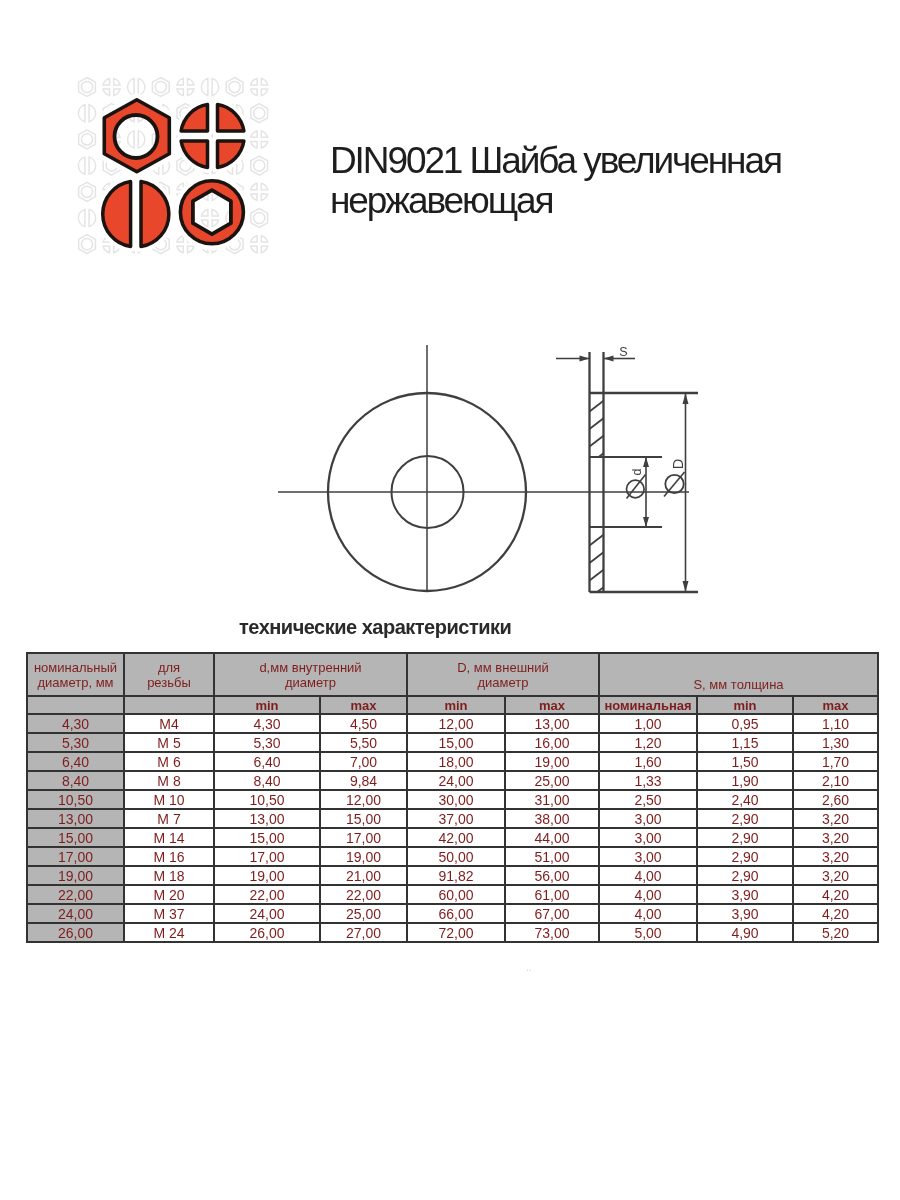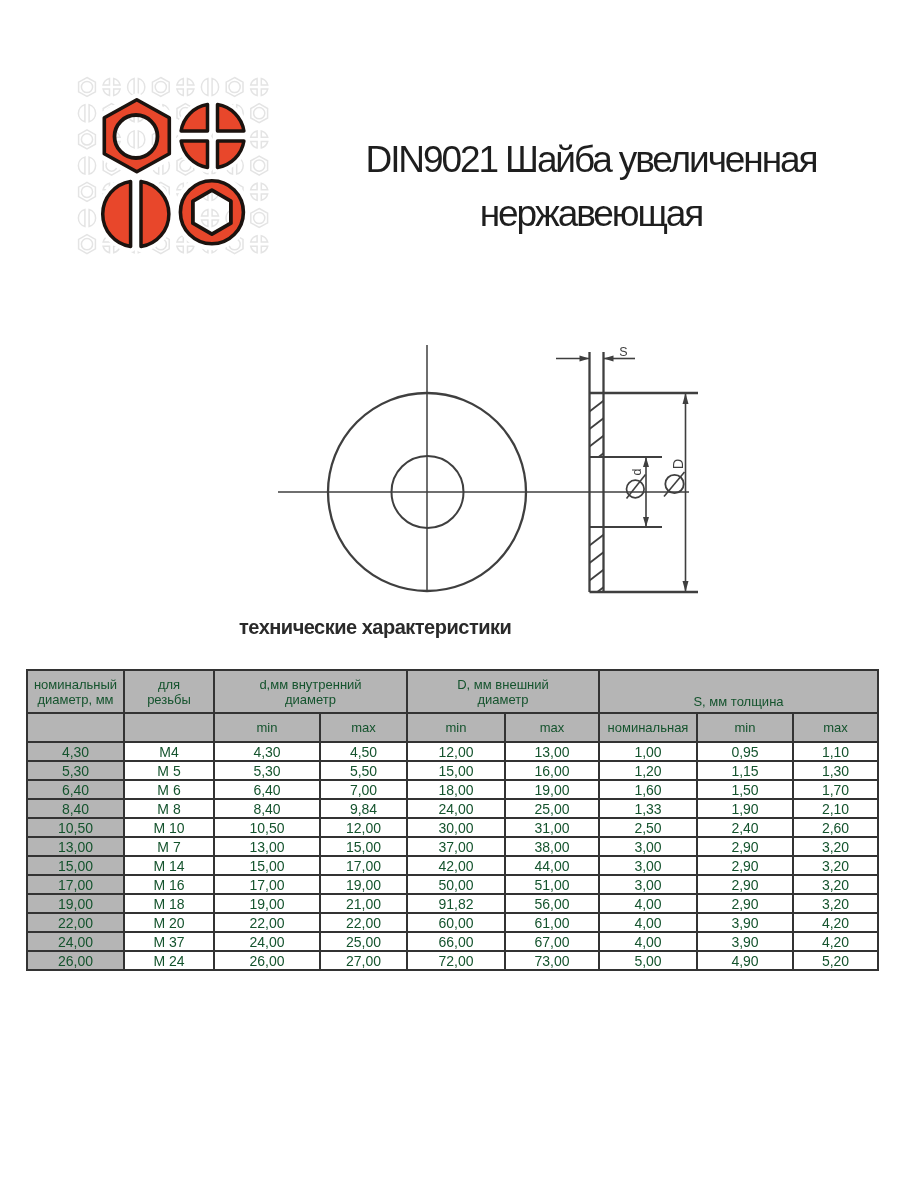--- a/index.html
+++ b/index.html
@@ -1,29 +1,29 @@
 <!DOCTYPE html>
 <html><head>
 <meta charset="utf-8">
 <style>
 * { margin:0; padding:0; box-sizing:border-box; }
 html,body { width:900px; height:1200px; background:#ffffff; font-family:"Liberation Sans", sans-serif; }
 .page { position:relative; width:900px; height:1200px; overflow:hidden; }
-.title { position:absolute; left:330px; top:133px; width:522px; text-align:center;
-  font-size:37px; letter-spacing:-2.1px; line-height:54px; color:#1e1e1e; }
+.title { position:absolute; left:330px; top:141px; width:522px; 
+  font-size:37px; letter-spacing:-2.1px; line-height:40px; color:#1e1e1e; }
 .head2 { position:absolute; left:239px; top:616px; width:600px; 
   font-size:20px; letter-spacing:-0.5px; font-weight:bold; color:#2a2a2a; }
-table.spec { position:absolute; left:26px; top:669px; border-collapse:collapse; table-layout:fixed;
-  font-size:14px; color:#14532d;padding-left:32px; }
+table.spec { position:absolute; left:26px; top:652px; border-collapse:collapse; table-layout:fixed;
+  font-size:14px; color:#7f1d1d;padding-left:32px; }
 table.spec td, table.spec th { border:2px solid #333; text-align:center; vertical-align:middle;
   padding:0; font-weight:normal; overflow:hidden; white-space:nowrap; }
 table.spec th { background:#b5b5b5; font-size:13px; line-height:15px; }
 table.spec td.c1 { background:#b5b5b5; }
 table.spec tr.hr1 th { height:43px; }
-table.spec tr.hr2 th { height:29px; }
+table.spec tr.hr2 th { height:18px;font-weight:bold; }
 table.spec tbody td { height:19px; }
 </style>
 </head>
 <body>
 <div class="page">
 
 <svg style="position:absolute;left:60px;top:70px" width="220" height="192" viewBox="60 70 220 192">
 
 <g>
 <path d="M87.0,77.5 L95.4,82.2 L95.4,91.8 L87.0,96.5 L78.6,91.8 L78.6,82.2 Z" fill="none" stroke="#e4e4e4" stroke-width="1.5"></path>

